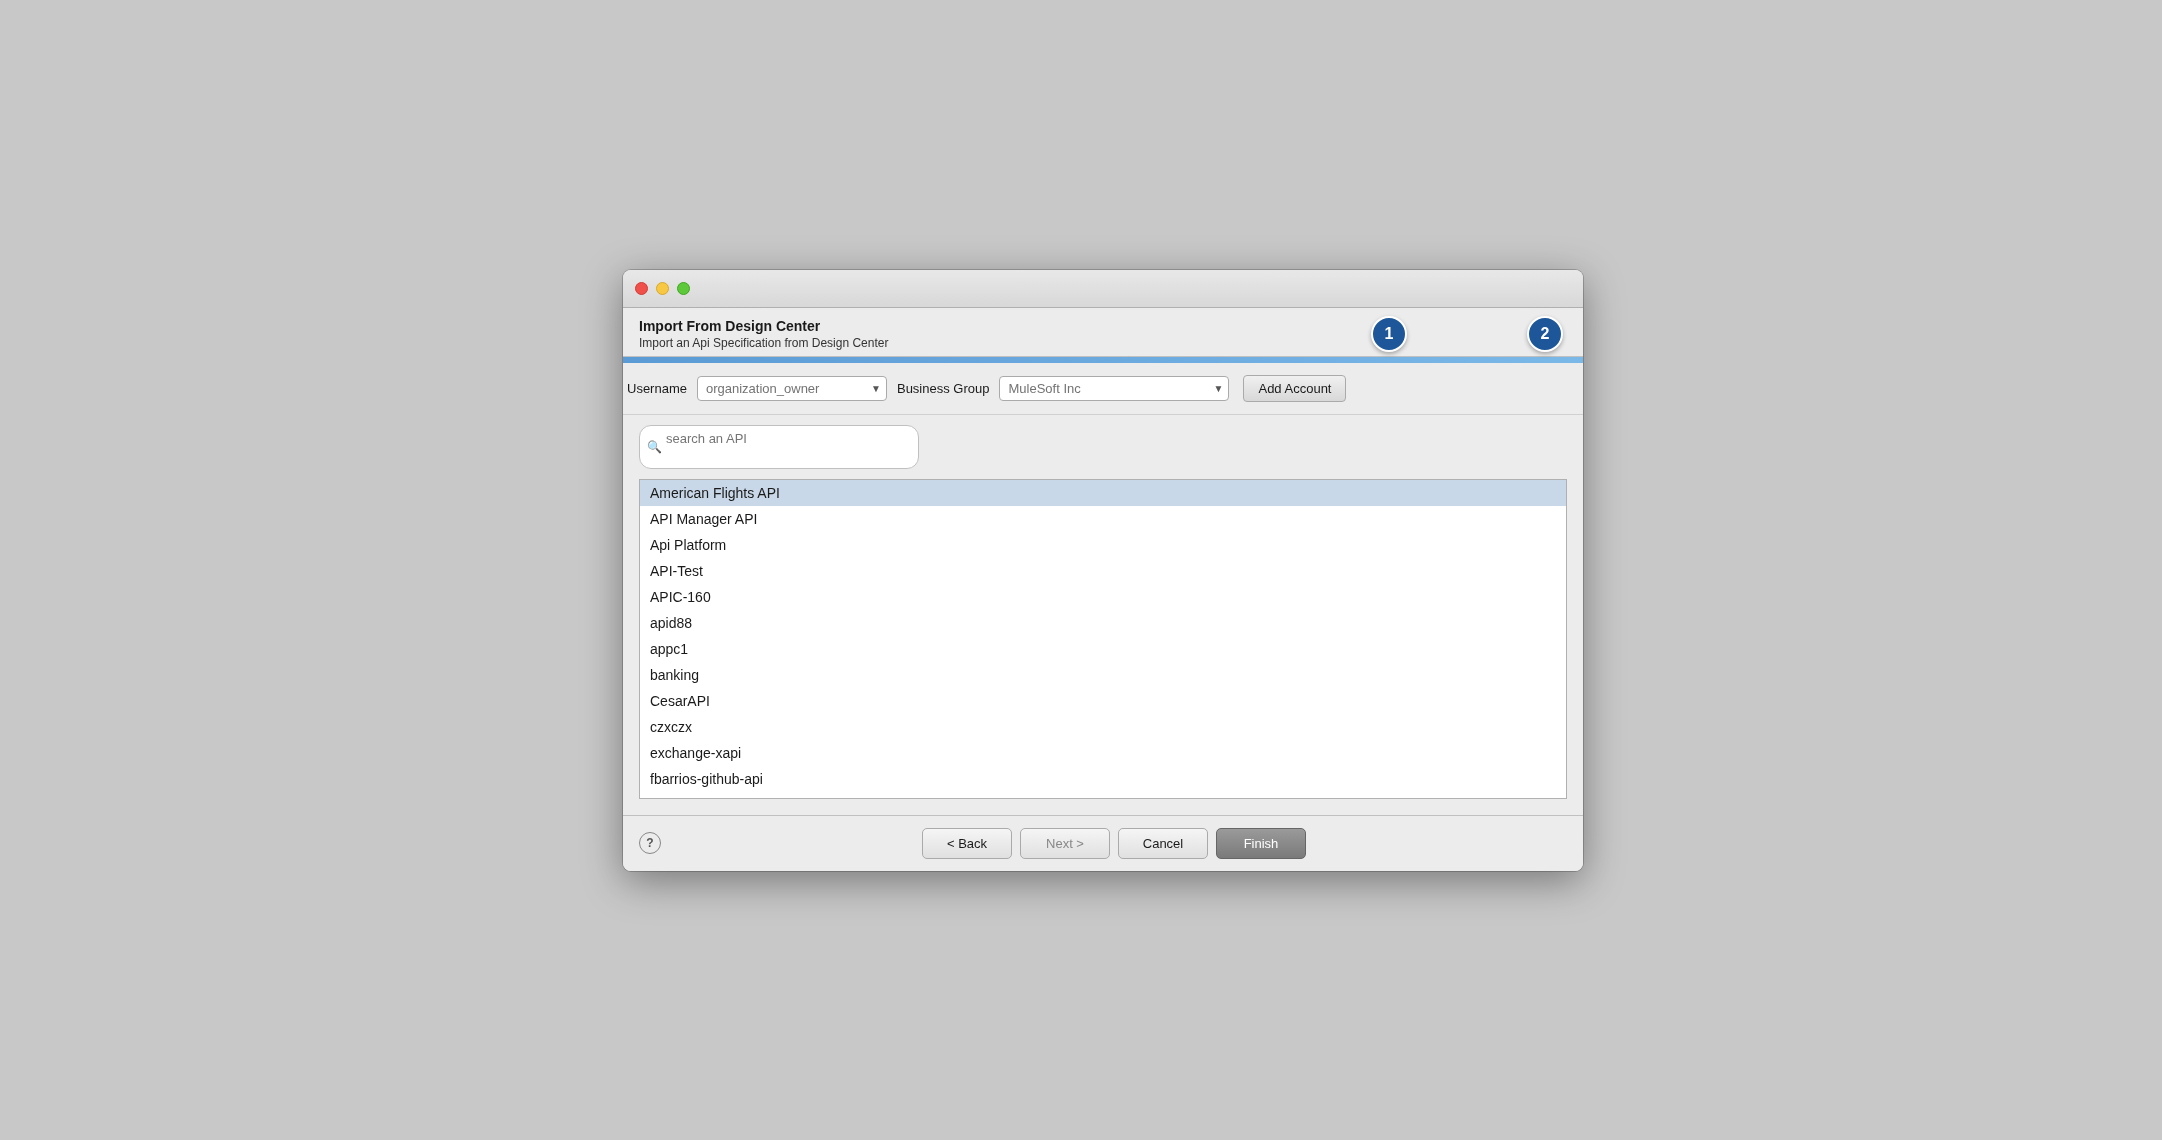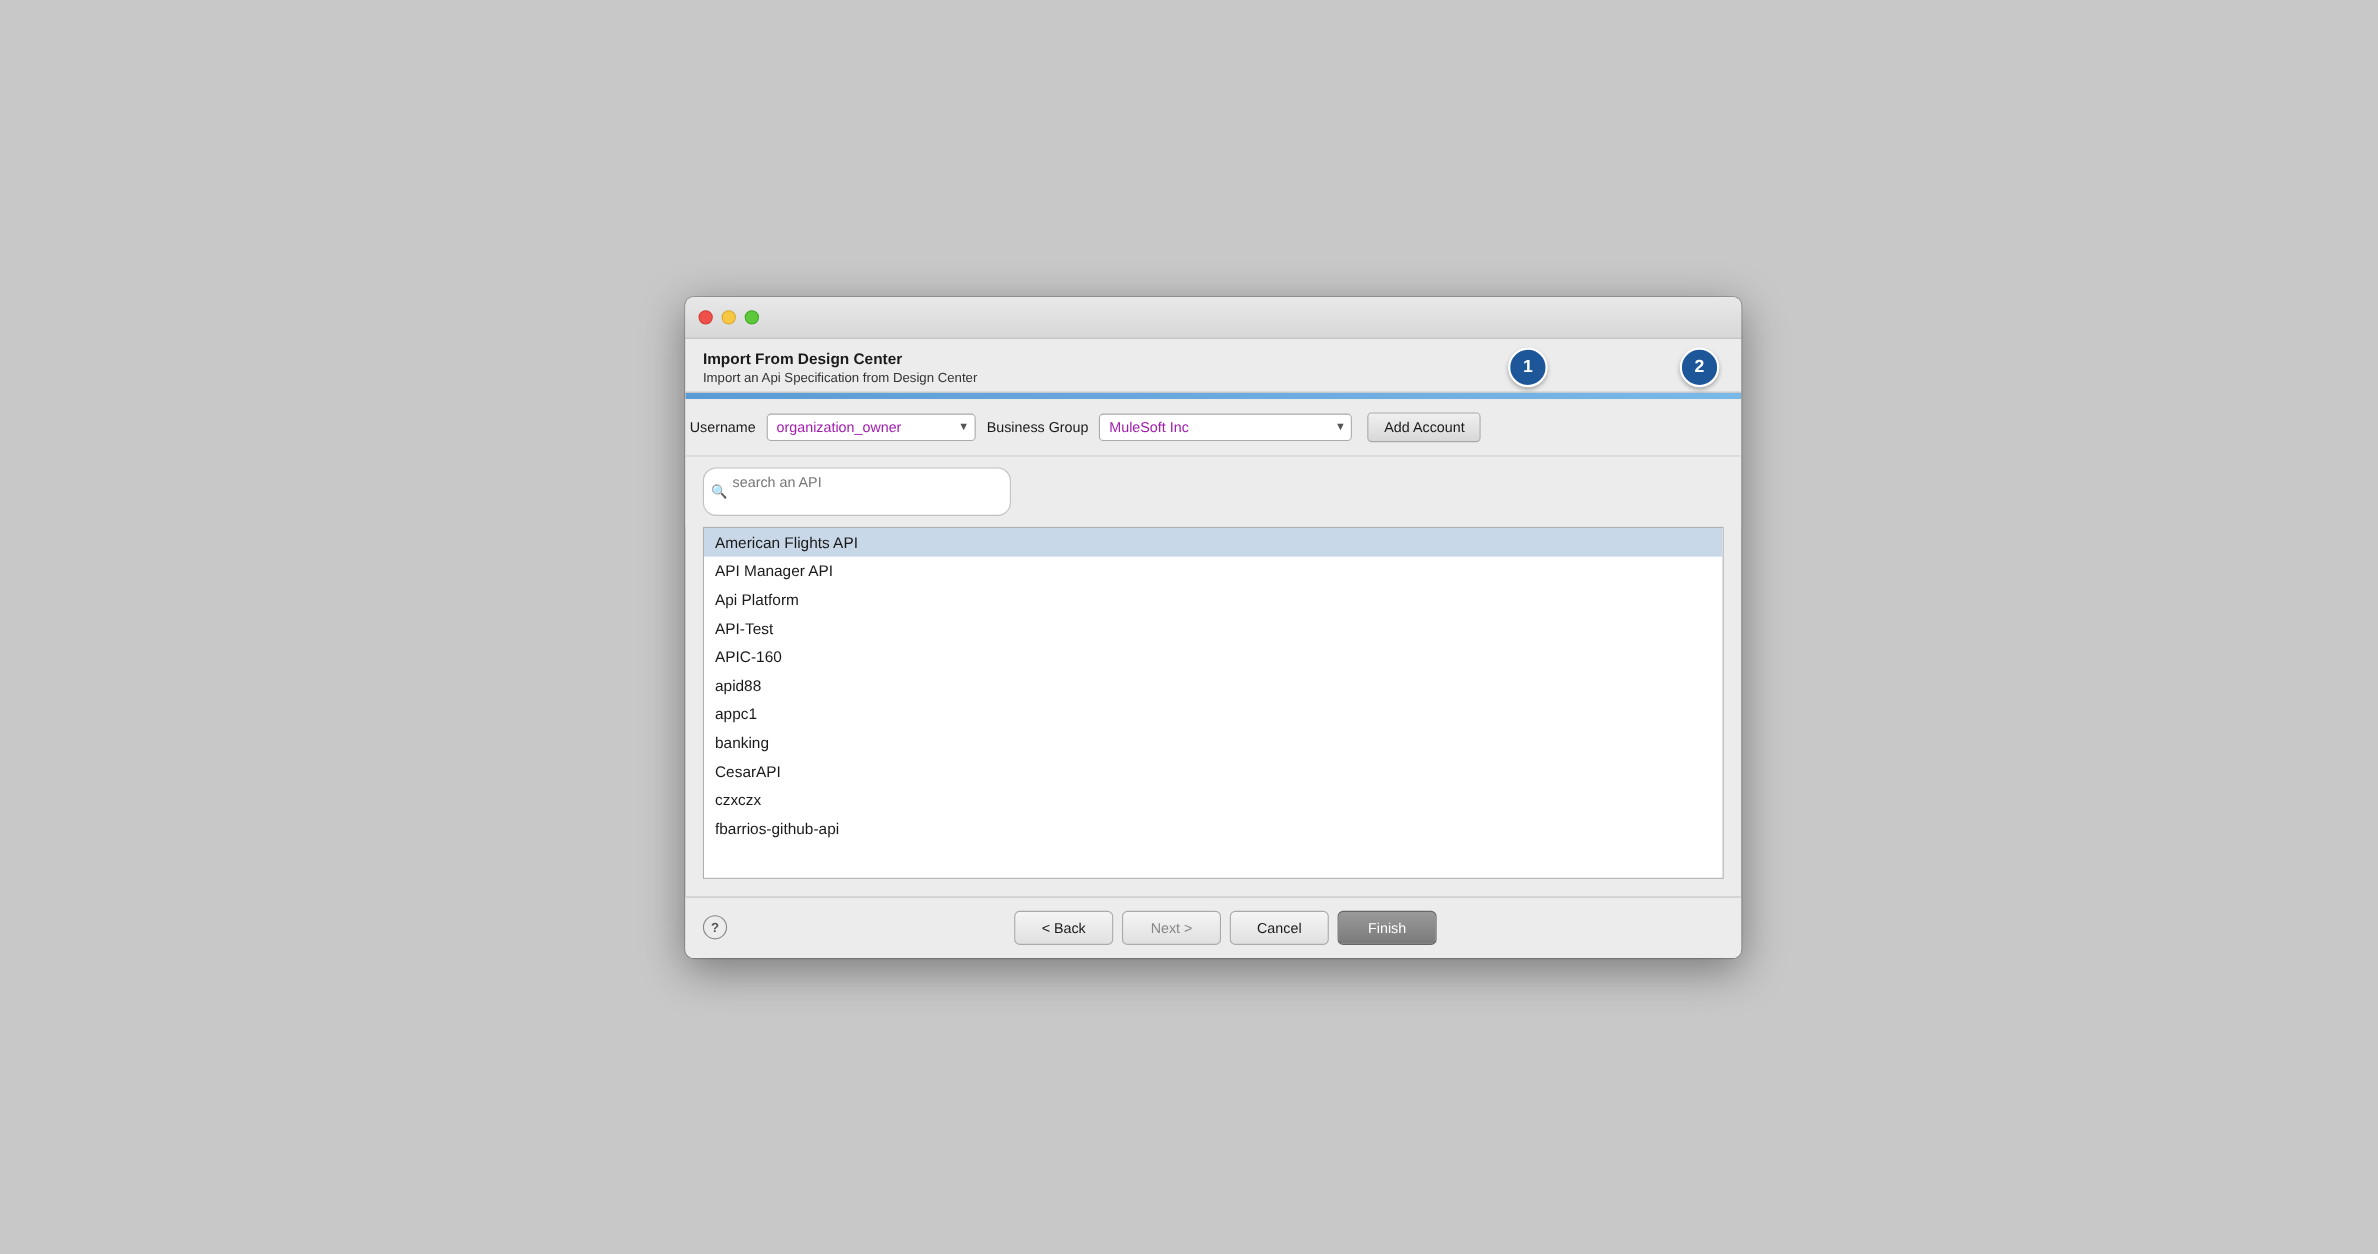--- a/index.html
+++ b/index.html
@@ -103,21 +103,21 @@
       display: inline-block;
     }
     .select-wrapper select {
       appearance: none;
       -webkit-appearance: none;
       background: white;
       border: 1px solid #aaa;
       border-radius: 4px;
       padding: 4px 28px 4px 8px;
       font-size: 13px;
-      color: #a21caf;
+      color: #737373;
       cursor: pointer;
       outline: none;
     }
     .select-arrow {
       position: absolute;
       right: 6px;
       top: 50%;
       transform: translateY(-50%);
       pointer-events: none;
       font-size: 10px;
@@ -300,20 +300,21 @@
   <div class="api-list-item">American Flights API</div>
       <div class="api-list-item">API Manager API</div>
       <div class="api-list-item">Api Platform</div>
       <div class="api-list-item">API-Test</div>
       <div class="api-list-item">APIC-160</div>
       <div class="api-list-item">apid88</div>
       <div class="api-list-item">appc1</div>
       <div class="api-list-item">banking</div>
       <div class="api-list-item">CesarAPI</div>
       <div class="api-list-item">czxczx</div>
+      <div class="api-list-item">exchange-xapi</div>
       <div class="api-list-item">fbarrios-github-api</div>
     </div>
 
   <div class="footer">
     <button class="help-btn">?</button>
     <div class="footer-buttons">
       <button class="footer-btn back-btn">&lt; Back</button>
       <button class="footer-btn next-btn">Next &gt;</button>
       <button class="footer-btn cancel-btn">Cancel</button>
       <button class="footer-btn finish-btn">Finish</button>

